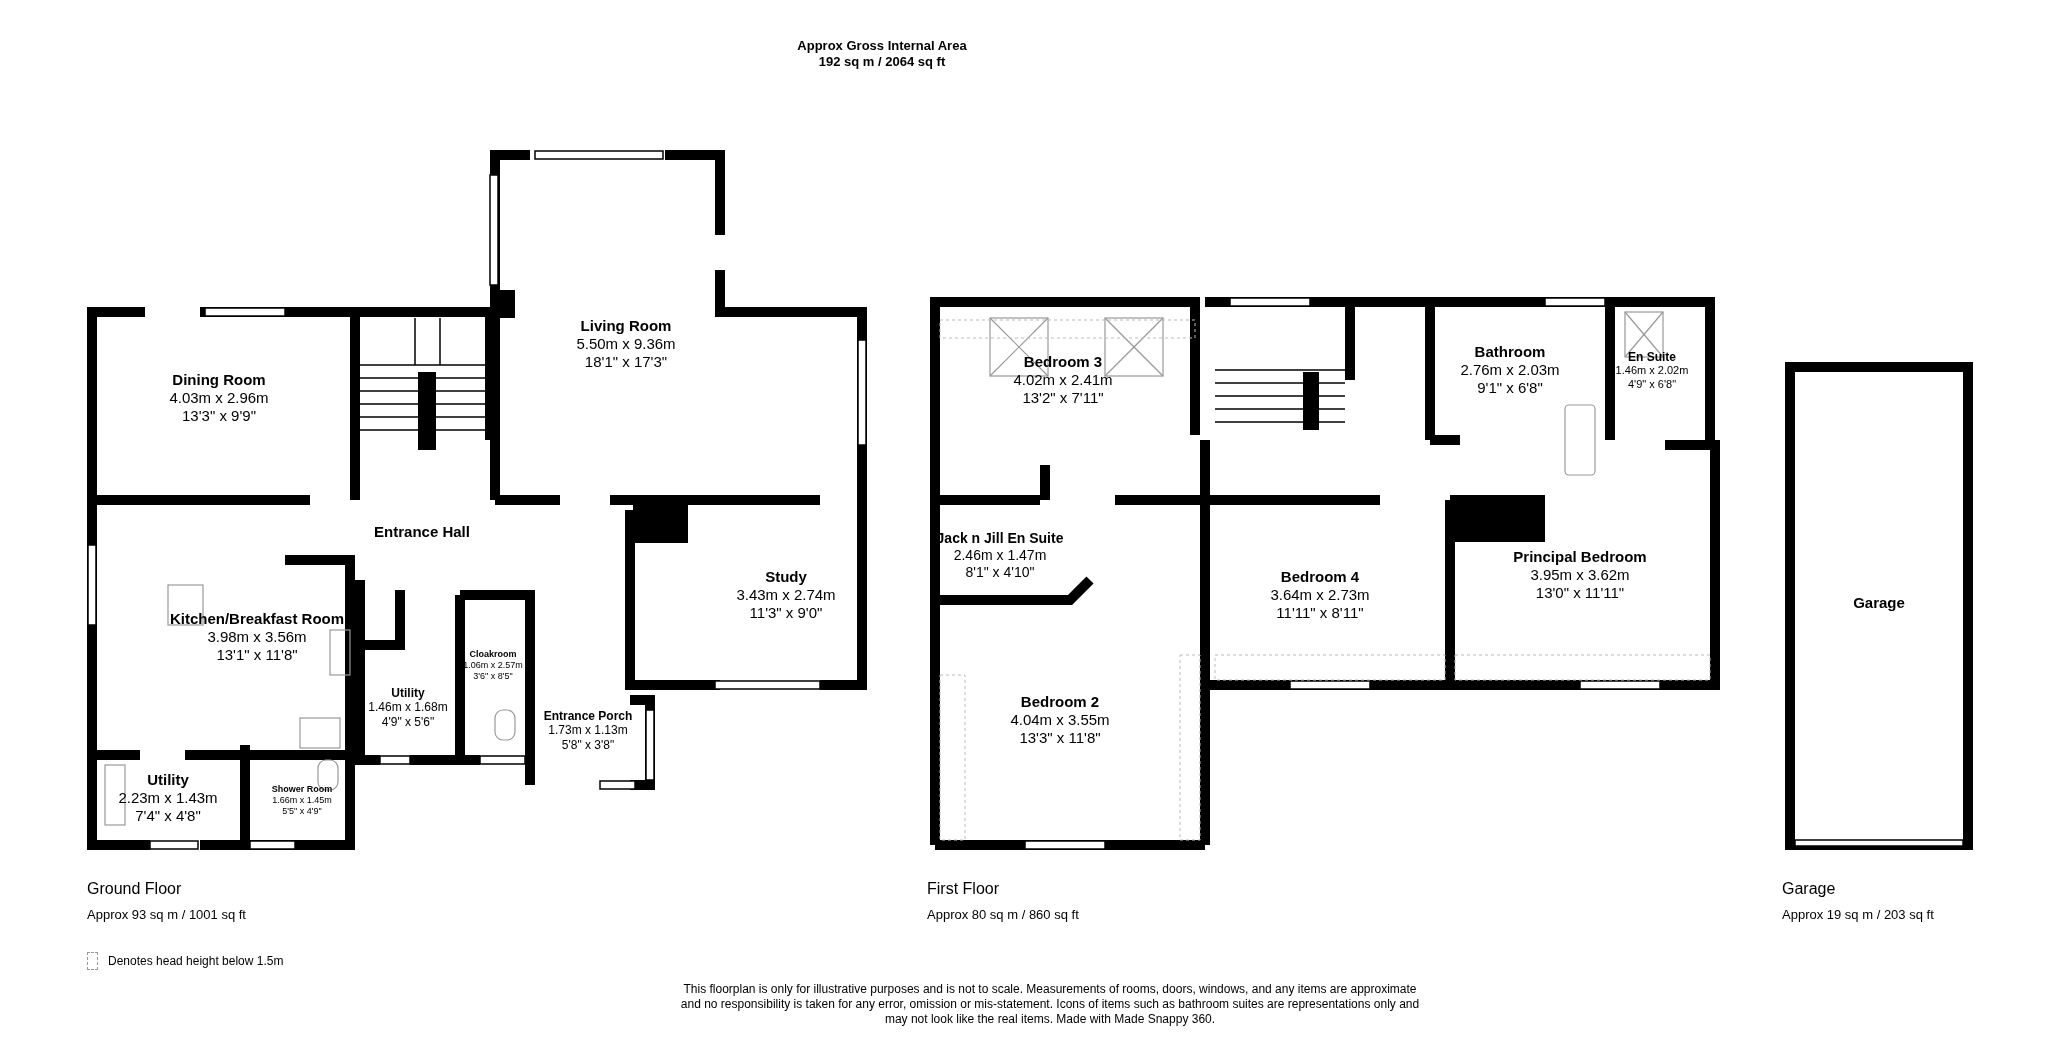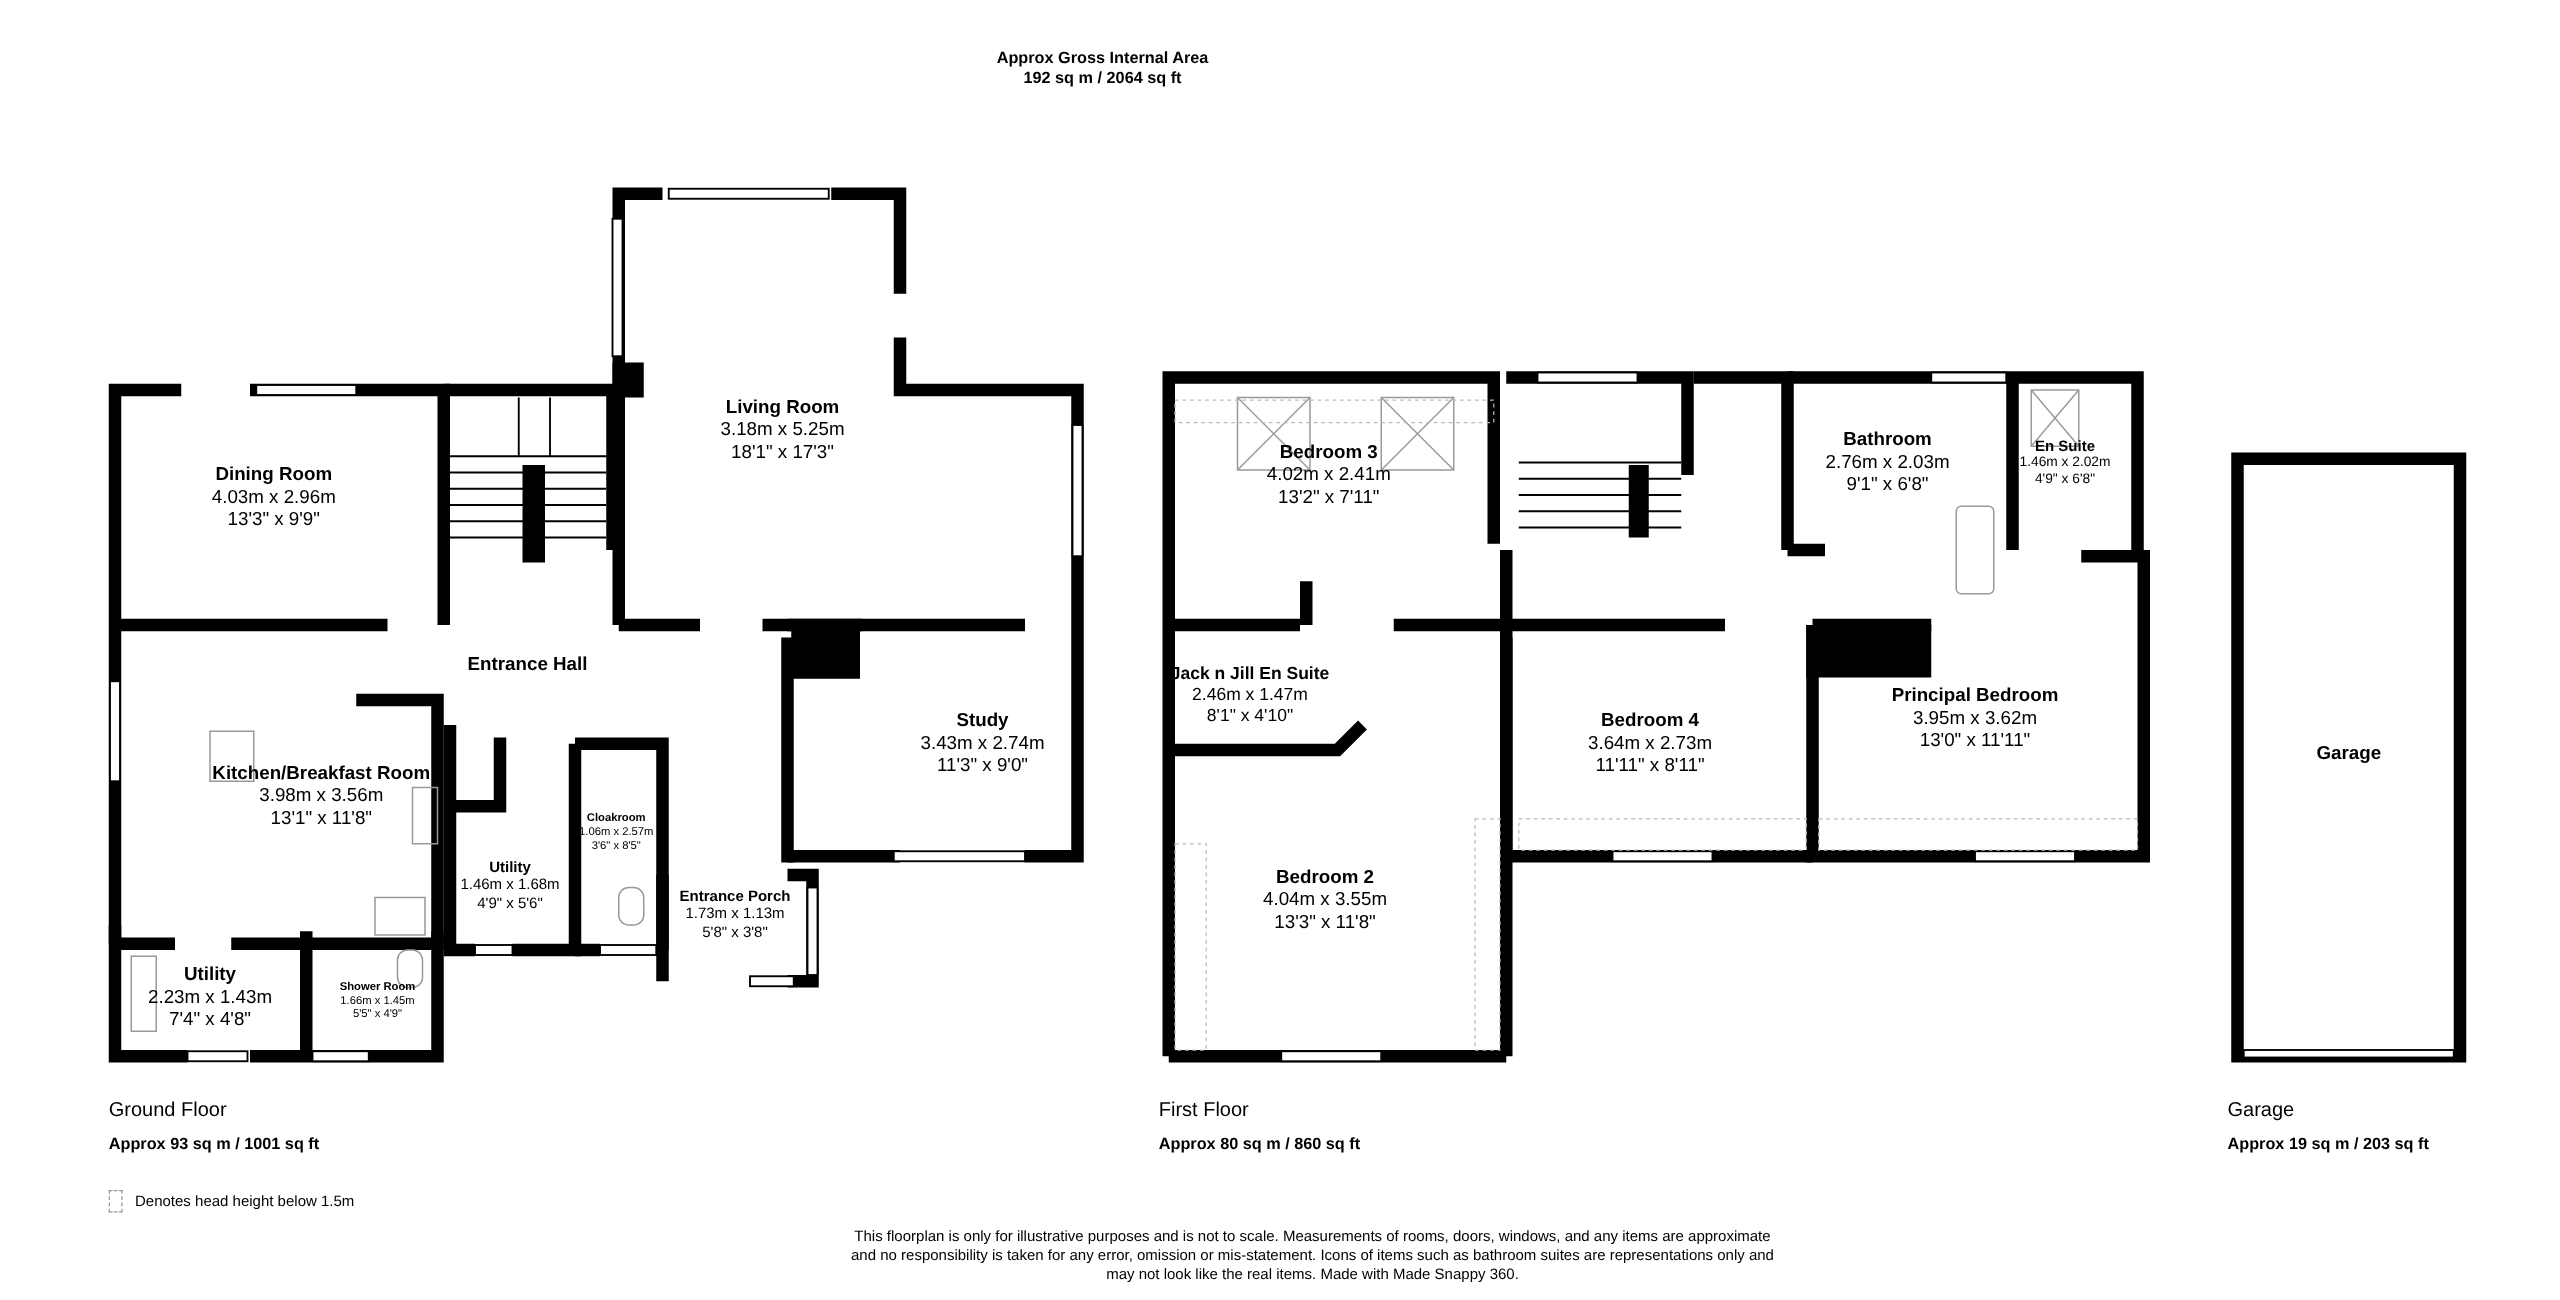--- a/index.html
+++ b/index.html
@@ -5,21 +5,21 @@
   html,body{margin:0;padding:0;background:#ffffff;}
   body{width:2048px;height:1040px;position:relative;overflow:hidden;font-family:"Liberation Sans",sans-serif;color:#000;}
   .hdr{position:absolute;left:0;width:1764px;text-align:center;font-weight:bold;font-size:13px;line-height:16px;}
   .plan{position:absolute;left:0;top:0;}
   .room-label{position:absolute;text-align:center;transform:translate(-50%,-50%);white-space:nowrap;line-height:1.2;}
   .room-label .name{font-weight:bold;font-size:15px;display:block;}
   .room-label .m,.room-label .ft{font-size:15px;display:block;}
   .room-label.small .name{font-size:9px;}
   .room-label.small .m,.room-label.small .ft{font-size:9px;}
   .floor-title{position:absolute;font-size:16px;}
-  .floor-area{position:absolute;font-size:13px;font-weight:bold;}
+  .floor-area{position:absolute;font-size:13px;font-weight:normal;}
   .legend{position:absolute;left:87px;top:952px;font-size:12px;display:flex;align-items:center;gap:10px;justify-content:space-between;}
   .legend .box{width:9px;height:16px;border:1px dashed #999;}
   .disclaimer{position:absolute;left:600px;width:900px;top:982px;text-align:center;font-size:12px;line-height:15px;}
 </style>
 </head>
 <body>
 
 <div class="hdr" style="top:38px;">Approx Gross Internal Area</div>
 <div class="hdr" style="top:54px;">192 sq m / 2064 sq ft</div>
 
@@ -156,21 +156,21 @@
   </g>
 </svg>
 
 <div class="room-label" style="left:219px;top:398px;">
   <span class="name">Dining Room</span>
   <span class="m">4.03m x 2.96m</span>
   <span class="ft">13'3" x 9'9"</span>
 </div>
 <div class="room-label" style="left:626px;top:344px;">
   <span class="name">Living Room</span>
-  <span class="m">3.18m x 5.25m</span>
+  <span class="m">5.50m x 9.36m</span>
   <span class="ft">18'1" x 17'3"</span>
 </div>
 <div class="room-label" style="left:422px;top:532px;">
   <span class="name">Entrance Hall</span>
 </div>
 <div class="room-label" style="left:222px;top:637px;margin-left:35px;">
   <span class="name">Kitchen/Breakfast Room</span>
   <span class="m">3.98m x 3.56m</span>
   <span class="ft">13'1" x 11'8"</span>
 </div>

